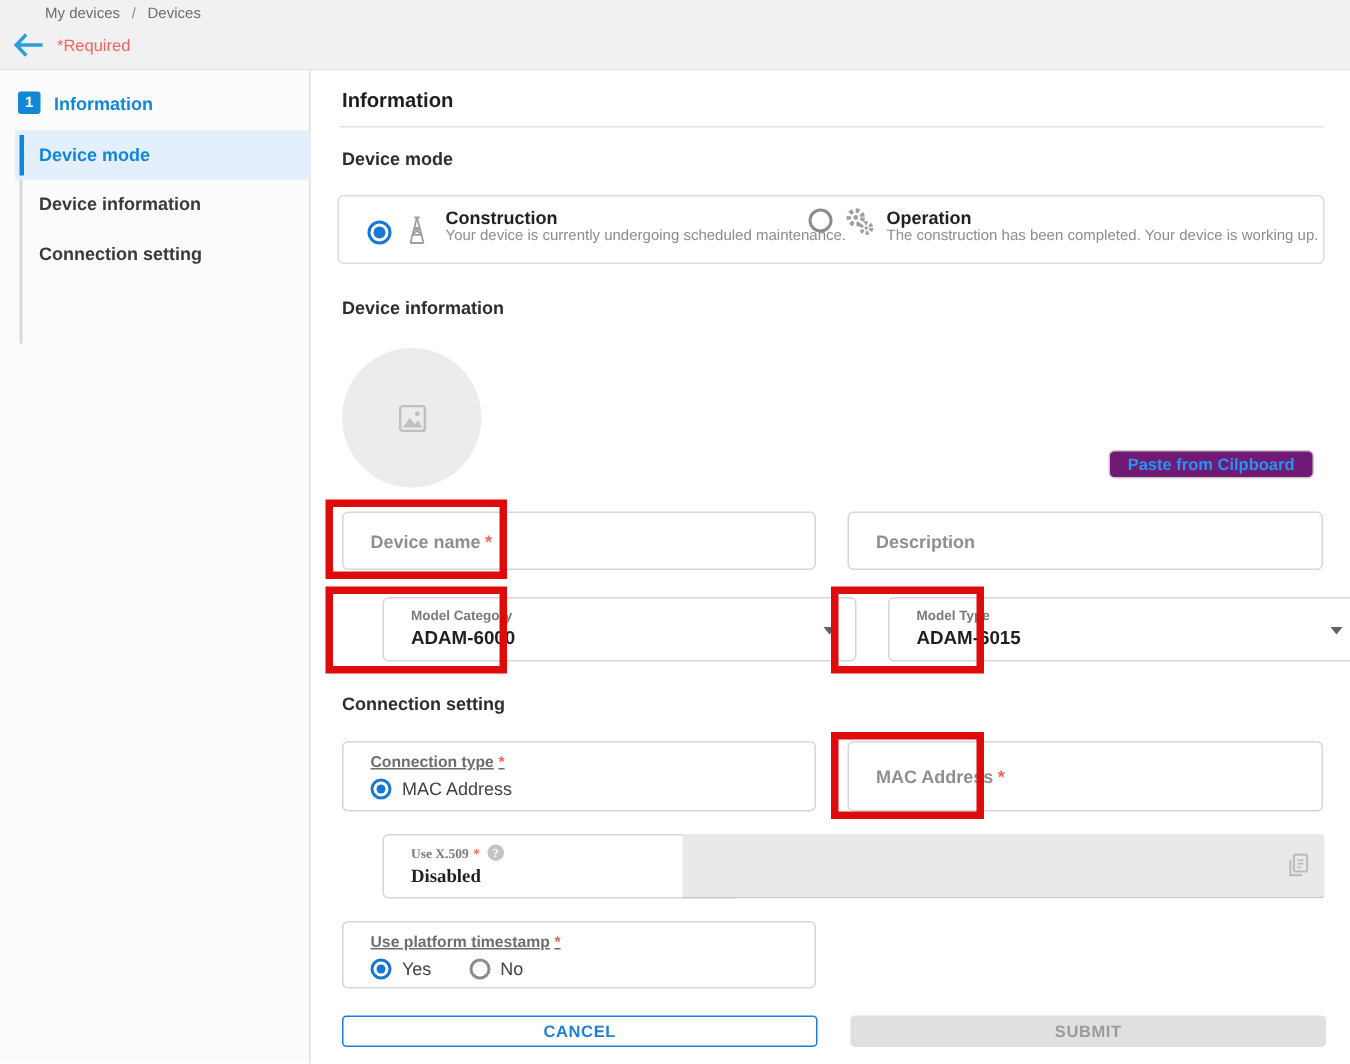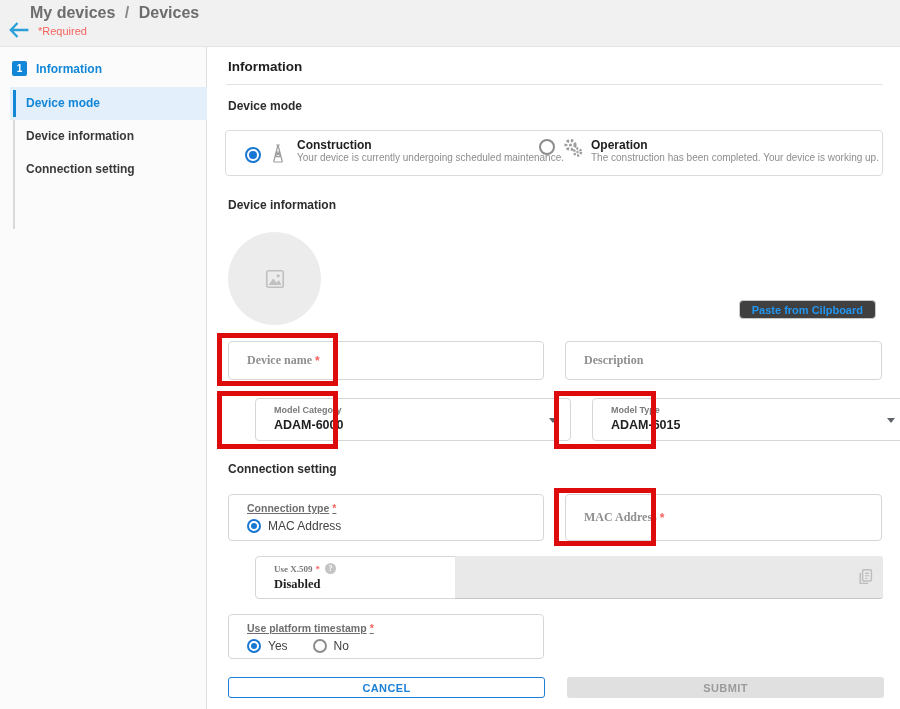--- a/index.html
+++ b/index.html
@@ -4,21 +4,21 @@
 <style>
   * { margin:0; padding:0; box-sizing:border-box; }
   html,body { width:900px; height:709px; }
   body {
     position:relative; overflow:hidden; background:#fff;
     font-family:"Liberation Sans", sans-serif; color:#212121;
   }
   
   .header-strip { position:absolute; left:0; top:0; width:900px; height:47px;
     background:#f1f1f1; border-bottom:1px solid #e4e4e4; }
-  .breadcrumb { position:absolute; left:30px; top:4px; font-size:16px; font-weight:bold; color:#6d6d6d; }
+  .breadcrumb { position:absolute; left:30px; top:4px; font-size:10px; font-weight:normal; color:#6d6d6d; }
   .breadcrumb .sep { margin:0 5px; color:#8a8a8a; }
   .title-row { position:absolute; left:9px; top:22px; display:flex; align-items:center; gap:9px; }
   .page-title { font-size:17px; font-weight:bold; color:#1e1e1e; letter-spacing:.2px; }
   .required-note { font-size:11px; color:#f4645f; position:relative; top:1px; }
   
   .sidebar { position:absolute; left:0; top:47px; width:207px; height:662px;
     background:#fbfbfb; border-right:1px solid #dedede; }
   .step-row { position:absolute; left:12px; top:14px; display:flex; align-items:center; gap:9px; }
   .step-badge { width:15px; height:15px; background:#1287d8; color:#fff; border-radius:2px;
     font-size:10px; font-weight:bold; display:flex; align-items:center; justify-content:center; }
@@ -46,27 +46,27 @@
   .radio.on  { border:2px solid #1877d2; }
   .radio.on::after { content:""; position:absolute; left:2px; top:2px; right:2px; bottom:2px;
     border-radius:50%; background:#1877d2; }
   .radio.big { width:16px; height:16px; margin-top:1px; }
   .mode-icon { width:20px; height:20px; margin-top:0; flex:none; }
   
   .avatar { position:absolute; left:20px; top:185px; width:93px; height:93px; border-radius:50%;
     background:#ececec; display:flex; align-items:center; justify-content:center; cursor:pointer; }
   
   .paste-btn { position:absolute; right:24px; top:253px; height:19px; padding:0 12px;
-    background:#404040; border:1px solid #c9c9c9; border-radius:4px; color:#2196f3;
+    background:#701a75; border:1px solid #c9c9c9; border-radius:4px; color:#2196f3;
     font-size:11px; font-weight:bold; display:flex; align-items:center; cursor:pointer;
     font-family:"Liberation Sans", sans-serif; }
   
   .fld { position:absolute; background:#fff; border:1px solid #d6d6d6; border-radius:4px; }
   .input { display:flex; align-items:center; padding-left:18px; cursor:text; }
-  .ph { font-size:12px; font-weight:bold; color:#8f8f8f;font-family:Liberation Serif, serif; }
+  .ph { font-size:12px; font-weight:bold; color:#8f8f8f; }
   .req { color:#f4645f; margin-left:3px; font-size:12px; font-weight:bold; }
   .select { padding:6px 0 0 18px; cursor:pointer;margin-left:27px; }
   .select .lbl, .tiny-lbl { font-size:9px; font-weight:bold; color:#7a7a7a; display:flex; align-items:center; }
   .select .val { font-size:12.5px; font-weight:bold; color:#1f1f1f; margin-top:3px; }
   .caret { position:absolute; right:13px; top:50%; margin-top:-2px; width:0; height:0;
     border-left:4px solid transparent; border-right:4px solid transparent; border-top:5px solid #5f6368; }
   .group { padding:7px 0 0 18px; }
   .group .glbl { font-size:10.5px; font-weight:bold; color:#6e6e6e; display:flex; align-items:center;text-decoration:underline; }
   .group .glbl .req { font-size:10.5px; }
   .radio-row { display:flex; align-items:center; gap:7px; margin-top:5px; }

